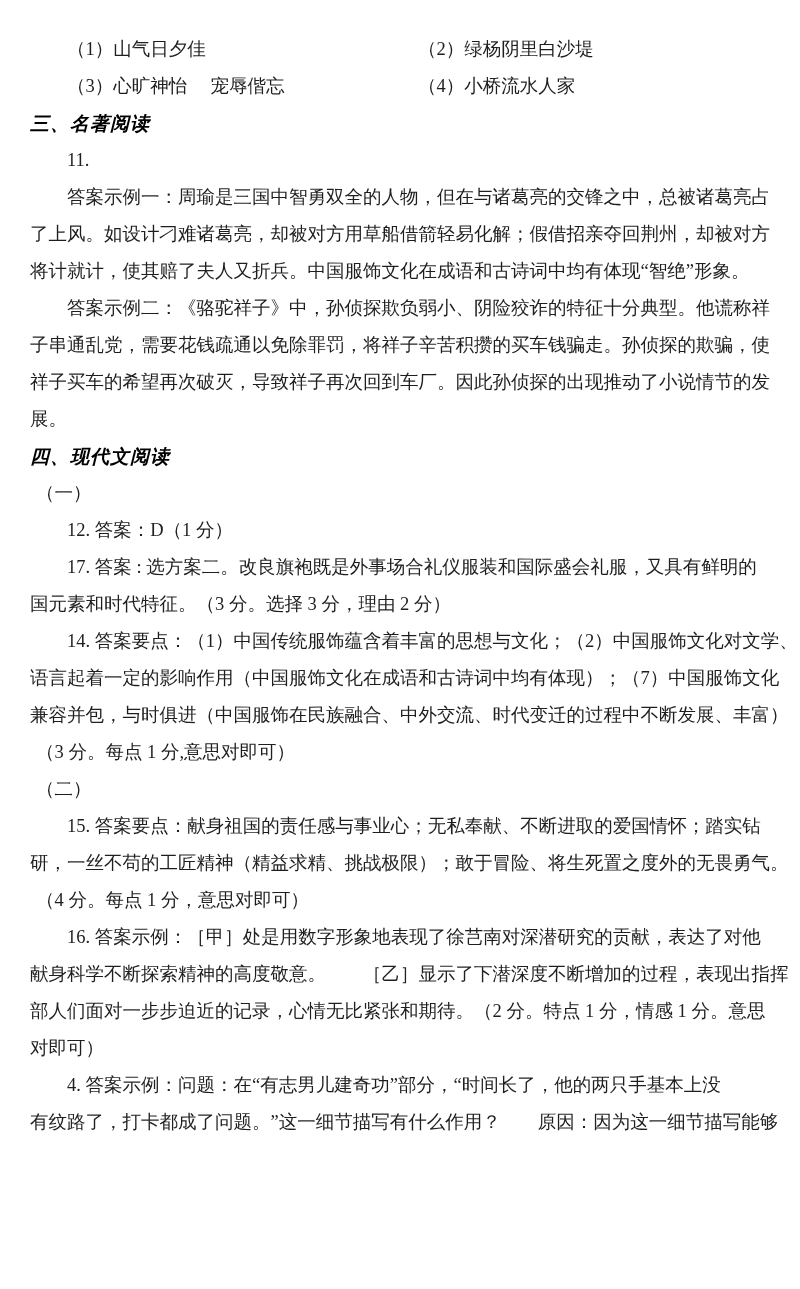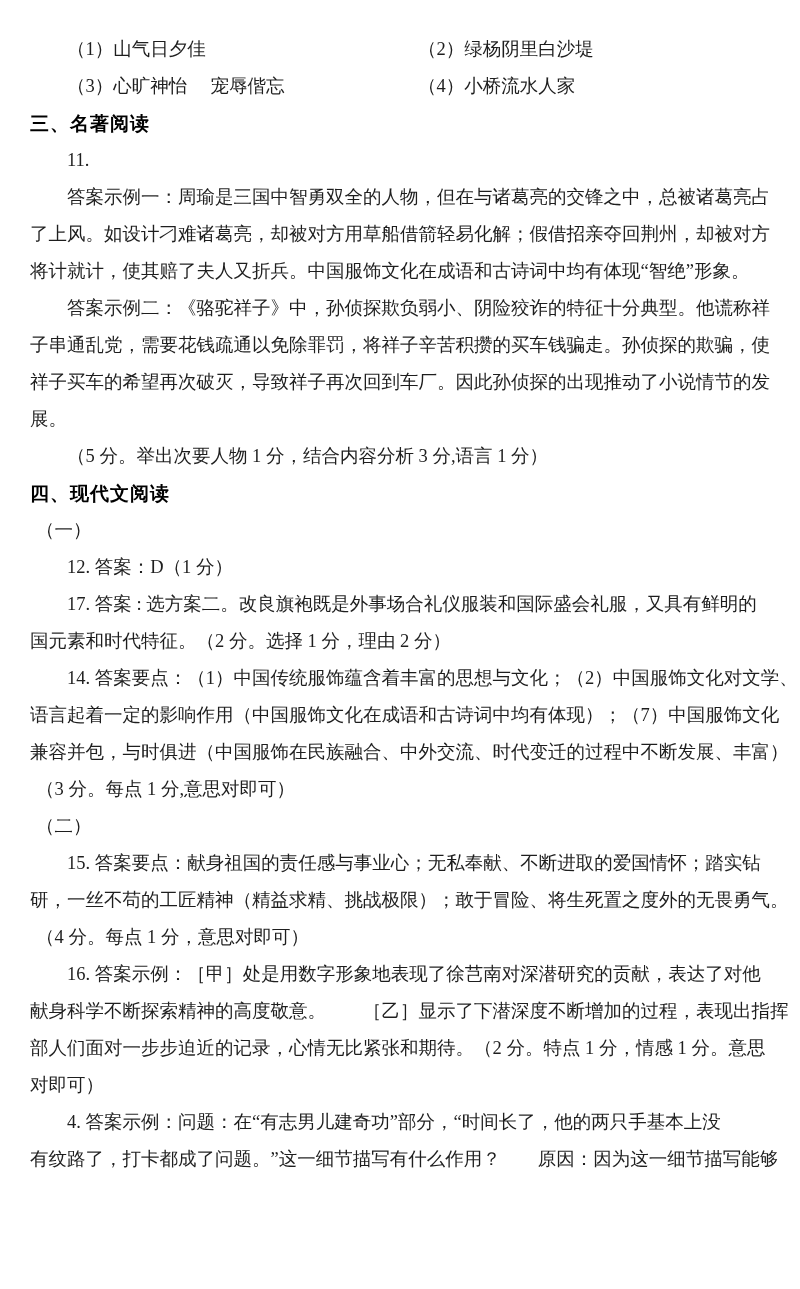--- a/index.html
+++ b/index.html
@@ -19,20 +19,21 @@
     font-size:18.5px;
     white-space:nowrap;
   }
   .ind2{padding-left:37px;}
   .half{padding-left:6px;}
   .heading{
     font-weight:bold;
     font-family:"Liberation Sans","DejaVu Sans",sans-serif;
     font-size:19px;color:#000000;
     letter-spacing:1px;
+    font-style:italic;
   }
   .cols .colR{position:absolute;left:388px;top:0;}
   .page-number{
     position:absolute;left:0;right:0;top:1250px;
     text-align:center;
     font-size:17px;line-height:36px;
     color:#6d28d9;
   }
 </style>
 </head>
@@ -52,26 +53,25 @@
 
     <div class="line heading">三、名著阅读</div>
     <div class="line ind2">11.</div>
     <div class="line ind2">答案示例一：周瑜是三国中智勇双全的人物，但在与诸葛亮的交锋之中，总被诸葛亮占</div>
     <div class="line">了上风。如设计刁难诸葛亮，却被对方用草船借箭轻易化解；假借招亲夺回荆州，却被对方</div>
     <div class="line">将计就计，使其赔了夫人又折兵。中国服饰文化在成语和古诗词中均有体现“智绝”形象。</div>
     <div class="line ind2">答案示例二：《骆驼祥子》中，孙侦探欺负弱小、阴险狡诈的特征十分典型。他谎称祥</div>
     <div class="line">子串通乱党，需要花钱疏通以免除罪罚，将祥子辛苦积攒的买车钱骗走。孙侦探的欺骗，使</div>
     <div class="line">祥子买车的希望再次破灭，导致祥子再次回到车厂。因此孙侦探的出现推动了小说情节的发</div>
     <div class="line">展。</div>
-    <div class="line ind2">（5 分。举出次要人物 1 分，结合内容分析 3 分,语言 1 分）</div>
     <div class="line heading">四、现代文阅读</div>
     <div class="line half">（一）</div>
     <div class="line ind2">12. 答案：D（1 分）</div>
     <div class="line ind2">17. 答案 : 选方案二。改良旗袍既是外事场合礼仪服装和国际盛会礼服，又具有鲜明的</div>
-    <div class="line">国元素和时代特征。（2 分。选择 1 分，理由 2 分）</div>
+    <div class="line">国元素和时代特征。（3 分。选择 3 分，理由 2 分）</div>
     <div class="line ind2">14. 答案要点：（1）中国传统服饰蕴含着丰富的思想与文化；（2）中国服饰文化对文学、</div>
     <div class="line">语言起着一定的影响作用（中国服饰文化在成语和古诗词中均有体现）；（7）中国服饰文化</div>
     <div class="line">兼容并包，与时俱进（中国服饰在民族融合、中外交流、时代变迁的过程中不断发展、丰富）</div>
     <div class="line half">（3 分。每点 1 分,意思对即可）</div>
     <div class="line half">（二）</div>
     <div class="line ind2">15. 答案要点：献身祖国的责任感与事业心；无私奉献、不断进取的爱国情怀；踏实钻</div>
     <div class="line">研，一丝不苟的工匠精神（精益求精、挑战极限）；敢于冒险、将生死置之度外的无畏勇气。</div>
     <div class="line half">（4 分。每点 1 分，意思对即可）</div>
     <div class="line ind2">16. 答案示例：［甲］处是用数字形象地表现了徐芑南对深潜研究的贡献，表达了对他</div>
     <div class="line">献身科学不断探索精神的高度敬意。　　［乙］显示了下潜深度不断增加的过程，表现出指挥</div>

